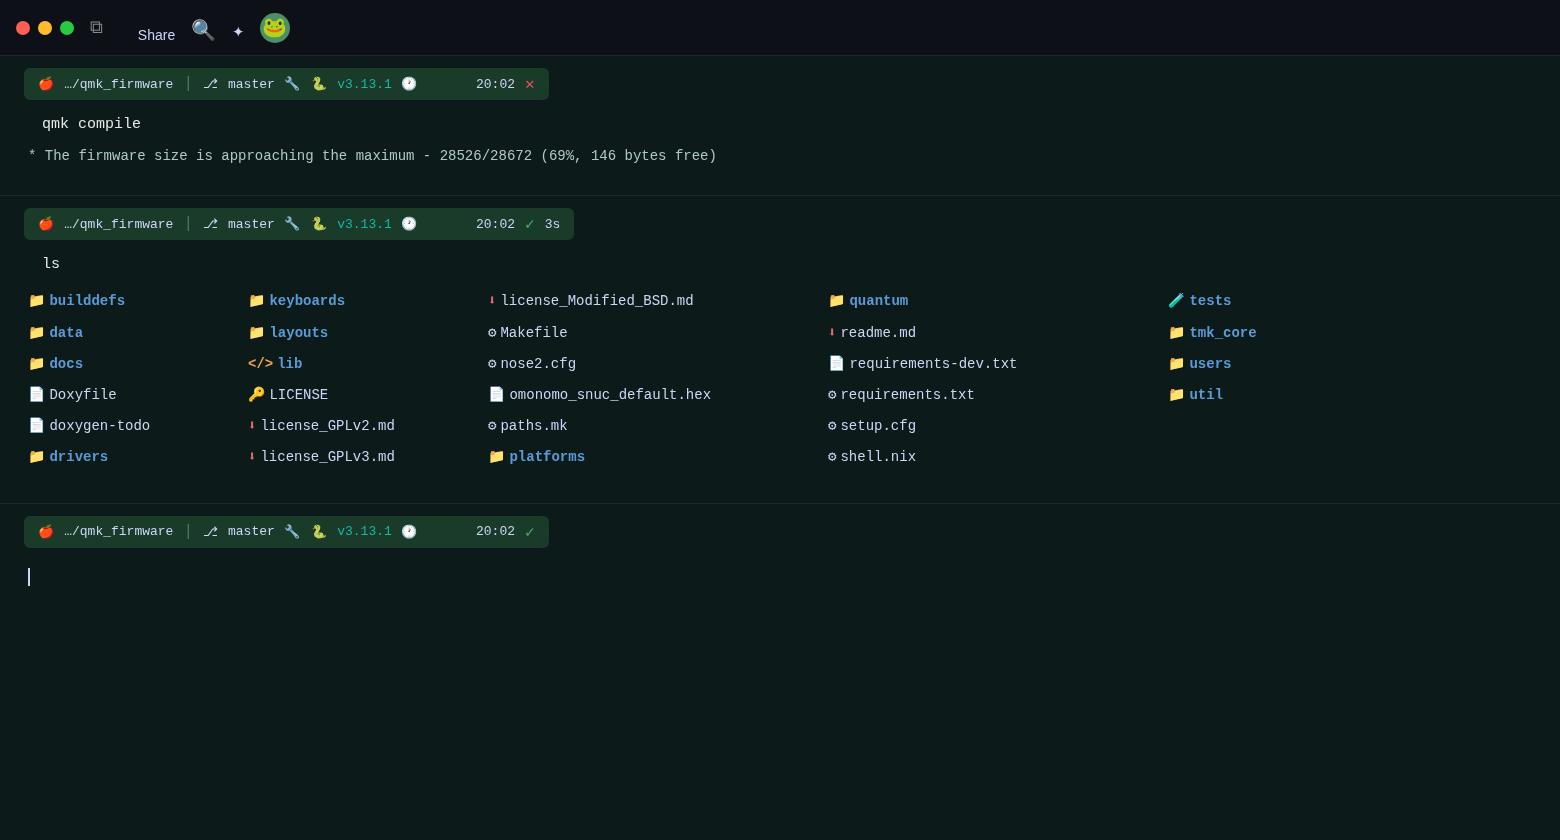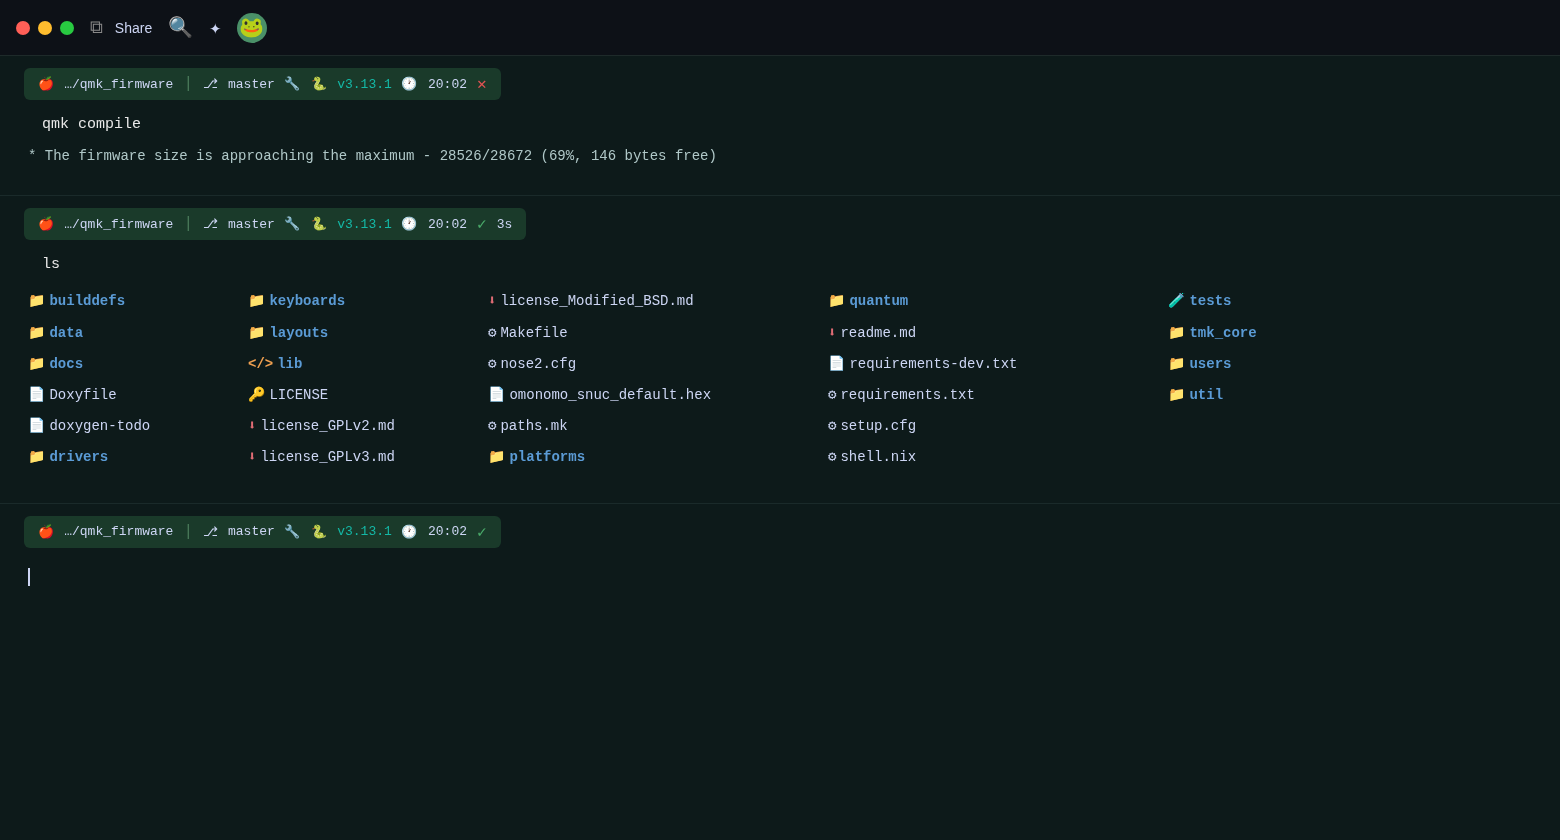--- a/index.html
+++ b/index.html
@@ -48,22 +48,23 @@
       right: 0;
       height: 2px;
       background: linear-gradient(90deg, #7b68ee, #b0c4de);
     }
     .tab-container {
       position: relative;
       padding-bottom: 4px;
     }
     .titlebar-right {
       display: flex;
-      align-items: center;
+      align-items: flex-end;
       gap: 16px;
+      margin-left: 23px;
     }
     .titlebar-share {
       color: #cdd6f4;
       font-size: 14px;
       font-family: -apple-system, sans-serif;
     }
     .titlebar-icon {
       color: #cdd6f4;
       font-size: 20px;
     }
@@ -124,20 +125,21 @@
       font-size: 13px;
       color: #cdd6f4;
     }
     .prompt-bar .version {
       color: #14b8a6;
       font-size: 13px;
     }
     .prompt-bar .time {
       color: #cdd6f4;
       font-size: 13px;
+      margin-left: 48px;
     }
     .prompt-bar .status-x {
       color: #e05252;
       font-size: 16px;
       font-weight: bold;
     }
     .prompt-bar .status-check {
       color: #4aaa6a;
       font-size: 16px;
     }

